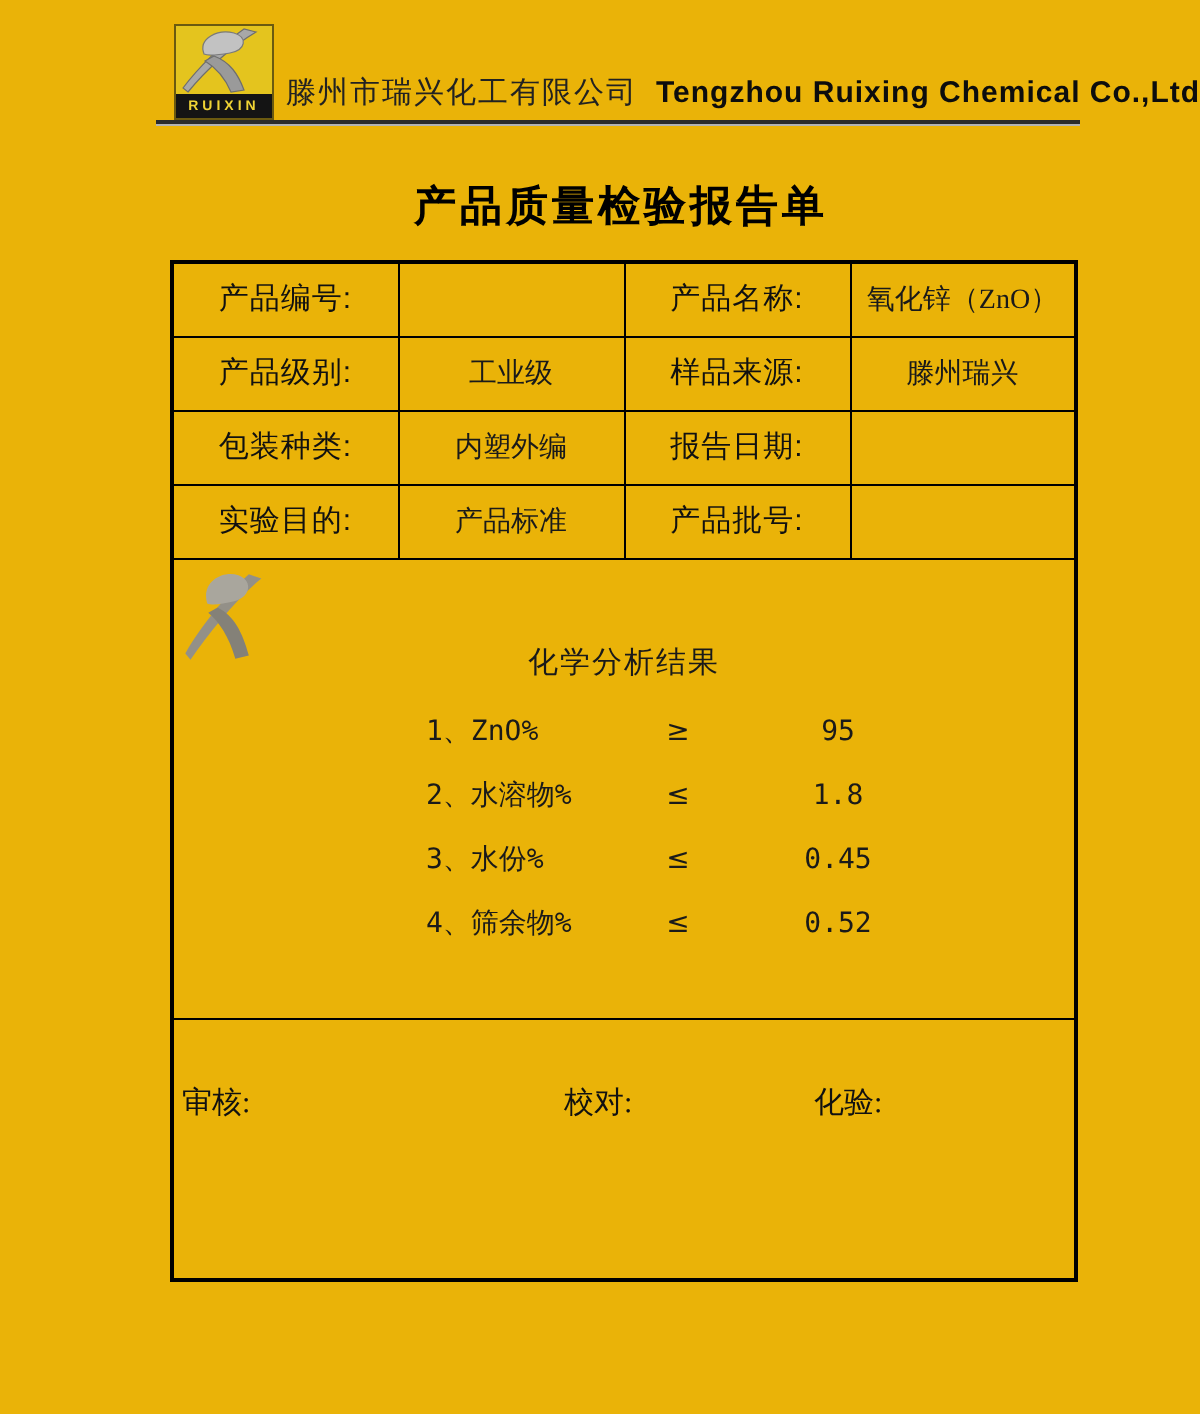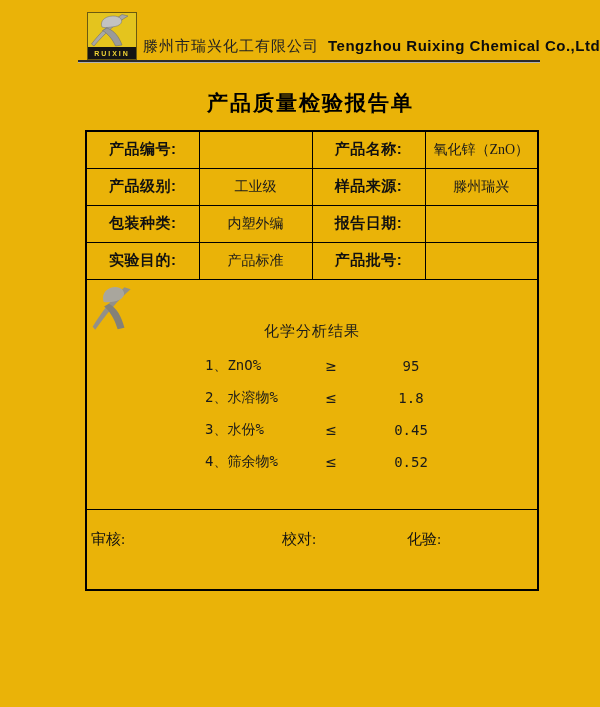--- a/index.html
+++ b/index.html
@@ -24,37 +24,37 @@
   
   .doc-title { position:absolute; left:0; right:0; top:89px; text-align:center;
                font-family:"Liberation Sans", sans-serif; font-weight:bold;
                font-size:21px; letter-spacing:2px; color:#000;margin-left:21px; }
 
   
   table.report { position:absolute; left:85px; top:130px; width:452px;
                  border-collapse:collapse; table-layout:fixed; border:2px solid #000; }
   table.report td { border:1.5px solid #000; overflow:hidden; }
   tr.info-row { height:37px; }
-  td.lbl { font-family:"Liberation Sans", sans-serif; font-weight:bold; font-size:15px;
+  td.lbl { font-family:"Liberation Sans", sans-serif; font-weight:normal; font-size:15px;
            text-align:center; color:#111; letter-spacing:0.5px; }
   td.val { font-family:"Liberation Serif", serif; font-size:14px; text-align:center; color:#1a1a1a; }
 
   td.analysis-cell { height:230px; vertical-align:top; position:relative; padding:0; }
   .watermark { position:absolute; left:4px; top:4px; width:46px; height:50px; opacity:0.95; }
   .analysis-title { margin-top:42px; text-align:center; font-size:15px; color:#1a1a1a; letter-spacing:1px; }
-  .analysis-rows { margin-top:9px; }
+  .analysis-rows { margin-top:9px;padding-left:8px; }
   .a-row { display:flex; align-items:center; height:32px; padding-left:118px;
            font-family:"DejaVu Sans Mono", monospace; font-size:14px; color:#1a1a1a; }
   .a-name { width:110px; text-align:left; }
   .a-comp { width:32px; text-align:center; font-family:"DejaVu Sans", sans-serif; }
   .a-val  { width:128px; text-align:center; }
 
   td.remarks-cell { height:67px; vertical-align:top; padding:6px 0 0 6px;
                     font-size:15px; color:#111; }
-  td.signoff-cell { height:81px; vertical-align:top; padding:20px 0 0 4px; }
+  td.signoff-cell { height:131px; vertical-align:top; padding:32px 0 0 4px; }
   .signoff-line { display:flex; font-size:15px; color:#111; }
   .signoff-line .s1 { width:155px; }
   .signoff-line .s2 { width:125px;margin-left:36px; }
 </style>
 </head>
 <body>
 
 <div class="page">
 
   <div class="logo">

